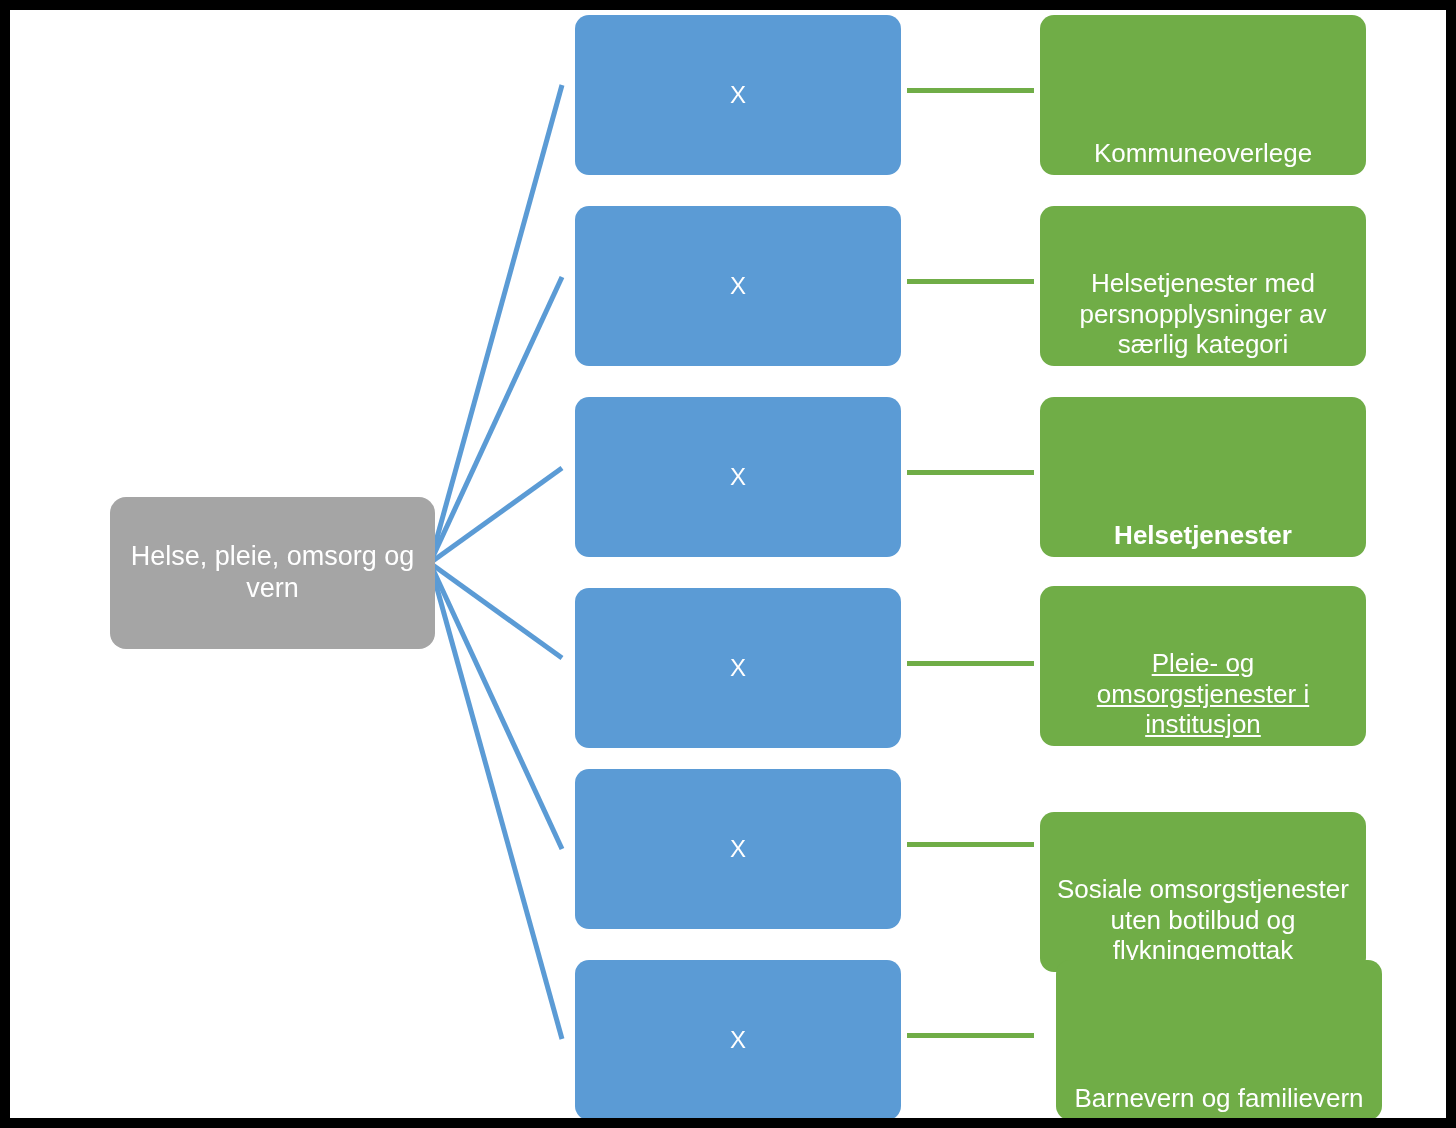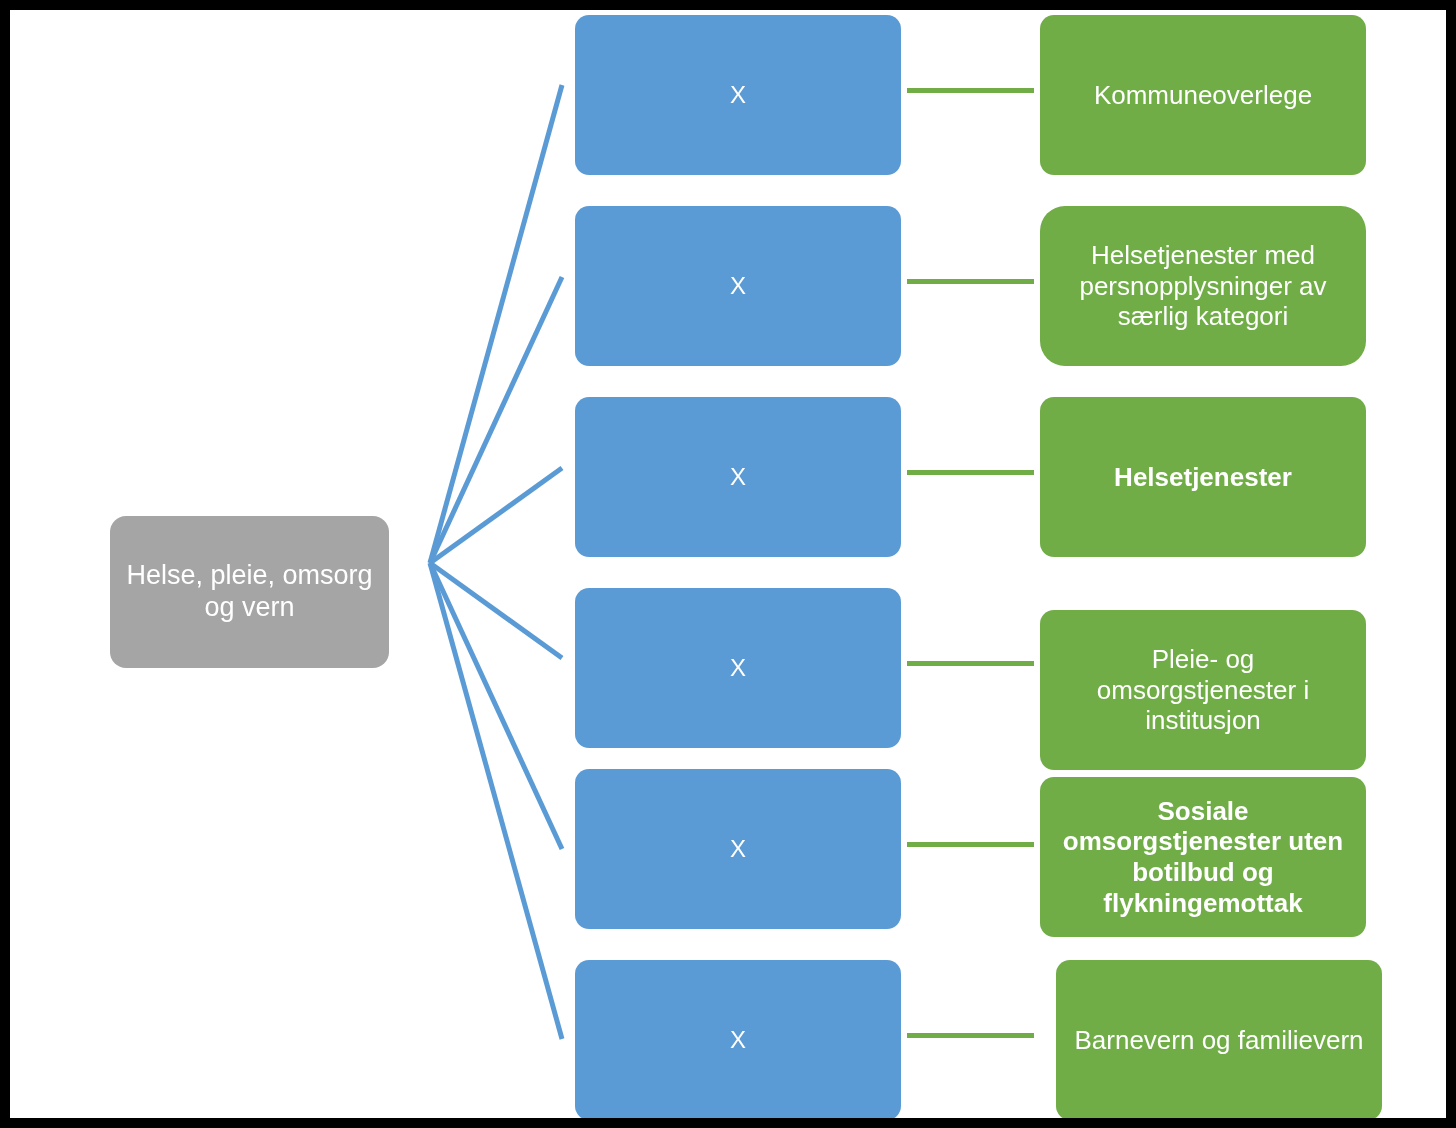--- a/index.html
+++ b/index.html
@@ -76,41 +76,42 @@
     text-align: center;
     color: #ffffff;
     border-radius: 14px;
     line-height: 1.18;
     padding: 6px 14px;
   }
 
   .node-root {
     background: #a5a5a5;
     left: 100px;
-    top: 506px;
-    width: 279px;
+    top: 487px;
+    width: 325px;
     height: 152px;
     font-size: 27px;
     border-radius: 16px;
   }
 
   .node-mid {
     background: #5b9bd5;
     left: 565px;
     width: 326px;
     height: 160px;
     font-size: 24px;
   }
 
   .node-leaf {
     background: #70ad47;
     left: 1030px;
     width: 326px;
     height: 160px;
     font-size: 26px;
+    align-items: flex-end;
   }
 
   .connector {
     position: absolute;
     left: 897px;
     width: 127px;
     height: 5px;
     background: #70ad47;
   }
 </style>
@@ -141,45 +142,45 @@
     </div>
     <div class="connector" style="top:78px;"></div>
     <div class="node node-leaf" style="top:5px;">
       <span>Kommuneoverlege</span>
     </div>
 
     <div class="node node-mid" style="top:196px;">
       <span>X</span>
     </div>
     <div class="connector" style="top:269px;"></div>
-    <div class="node node-leaf" style="top:196px;border-radius:25px;">
+    <div class="node node-leaf" style="top:196px;">
       <span>Helsetjenester med persnopplysninger av særlig kategori</span>
     </div>
 
     <div class="node node-mid" style="top:387px;">
       <span>X</span>
     </div>
     <div class="connector" style="top:460px;"></div>
     <div class="node node-leaf" style="top:387px;font-weight:bold;">
       <span>Helsetjenester</span>
     </div>
 
     <div class="node node-mid" style="top:578px;">
       <span>X</span>
     </div>
     <div class="connector" style="top:651px;"></div>
-    <div class="node node-leaf" style="top:600px;">
+    <div class="node node-leaf" style="top:576px;text-decoration:underline;">
       <span>Pleie- og omsorgstjenester i institusjon</span>
     </div>
 
     <div class="node node-mid" style="top:759px;">
       <span>X</span>
     </div>
     <div class="connector" style="top:832px;"></div>
-    <div class="node node-leaf" style="top:767px;font-weight:bold;">
+    <div class="node node-leaf" style="top:802px;">
       <span>Sosiale omsorgstjenester uten botilbud og flykningemottak</span>
     </div>
 
     <div class="node node-mid" style="top:950px;">
       <span>X</span>
     </div>
     <div class="connector" style="top:1023px;"></div>
     <div class="node node-leaf" style="top:950px;margin-left:16px;">
       <span>Barnevern og familievern</span>
     </div>

